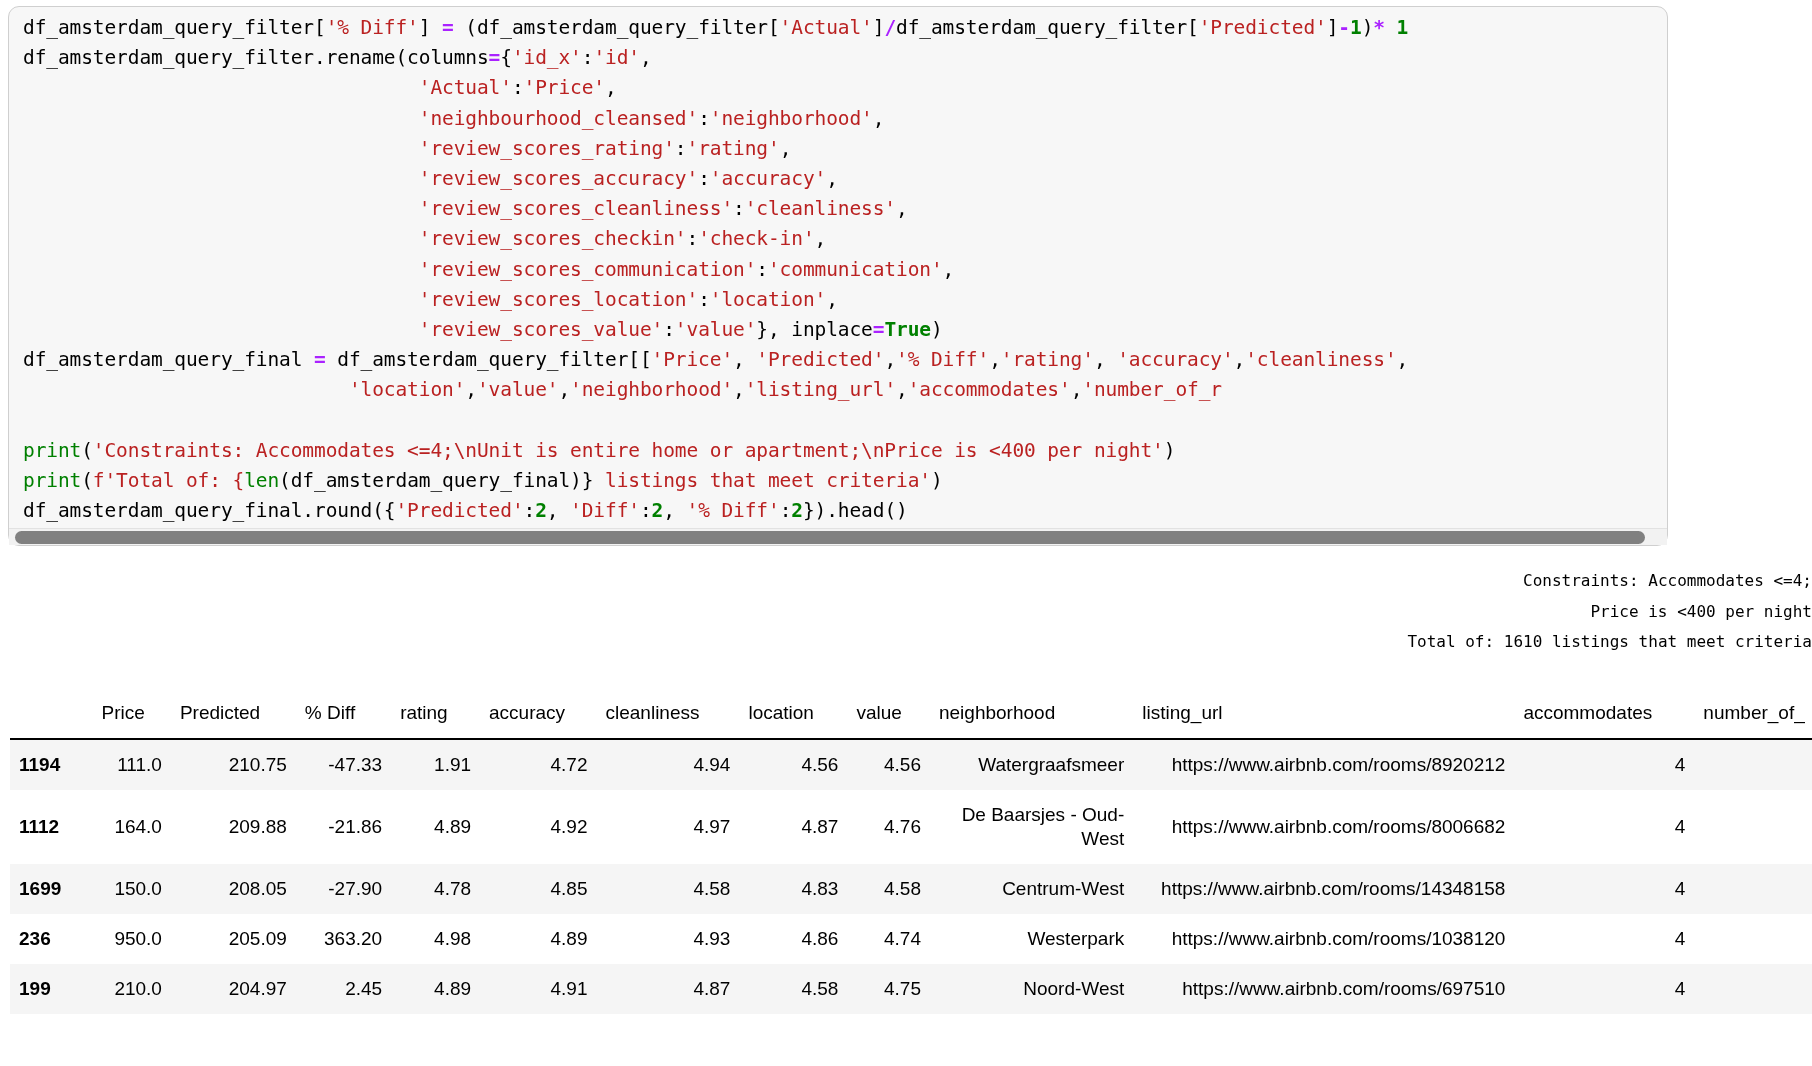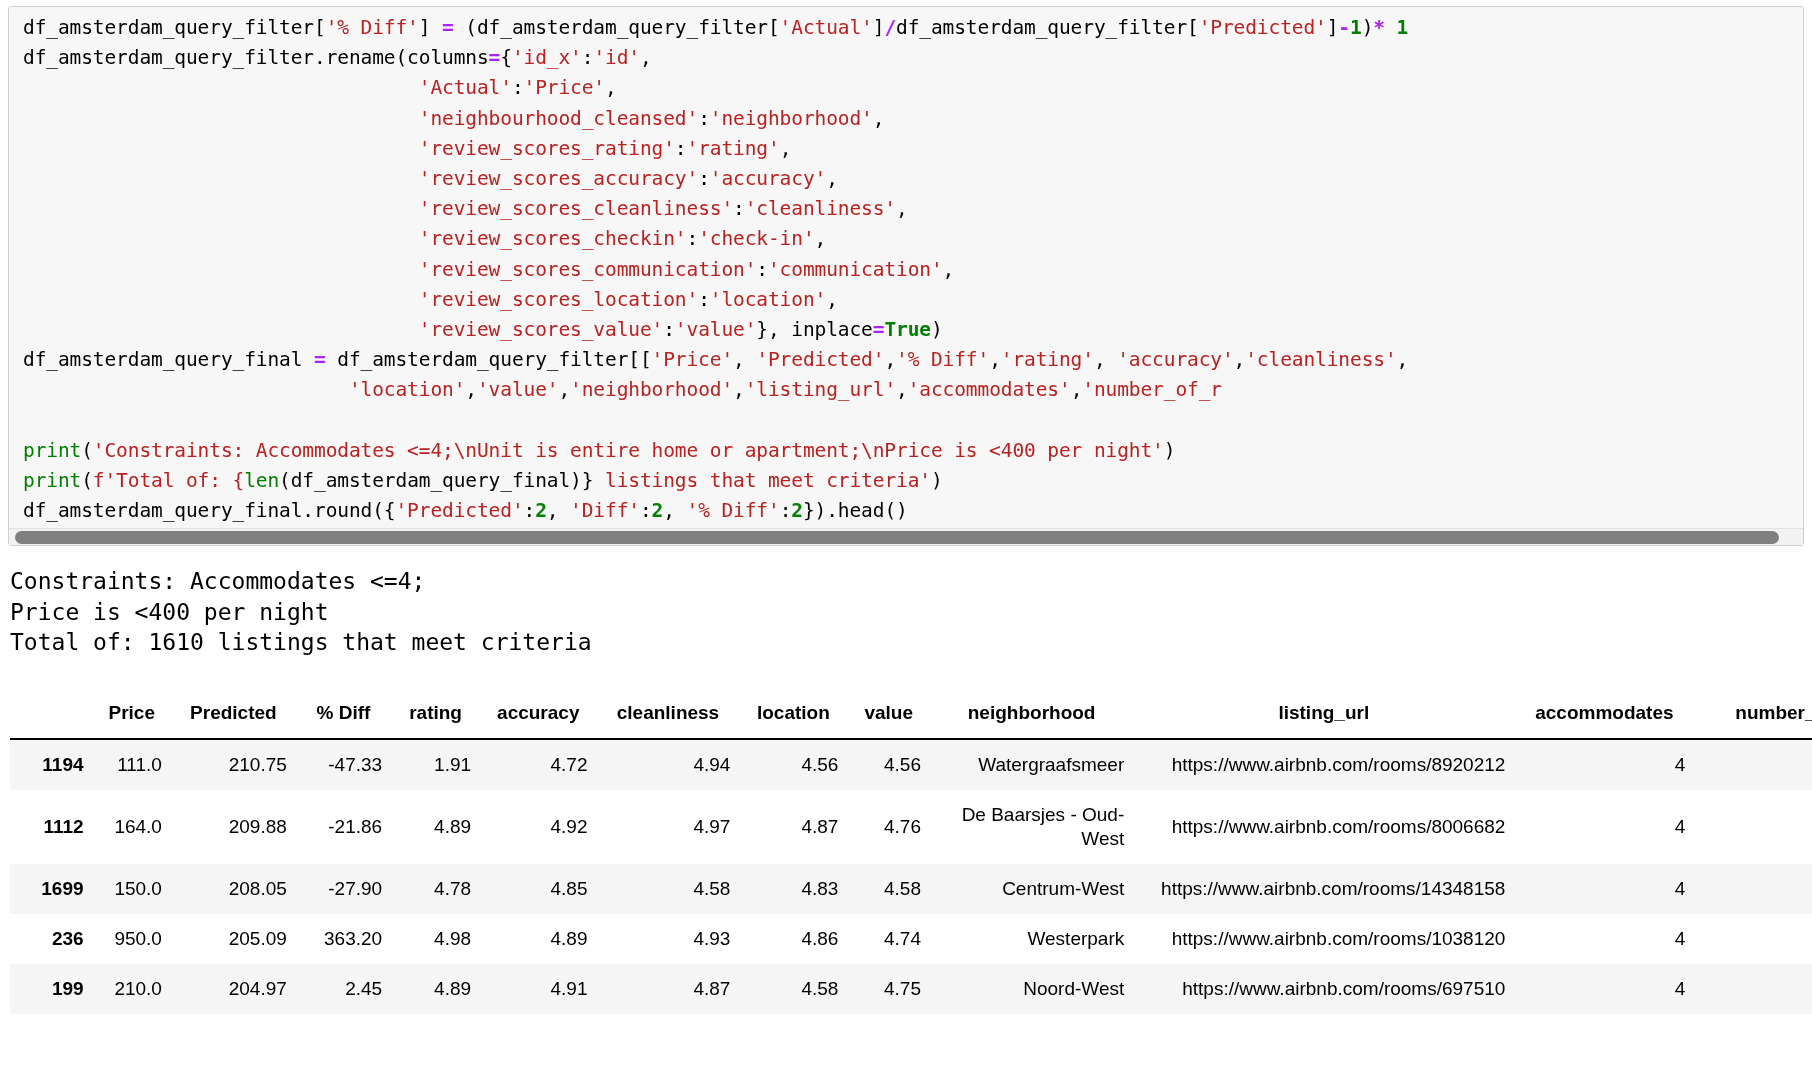--- a/index.html
+++ b/index.html
@@ -14,23 +14,23 @@
     font-family: "Liberation Sans", sans-serif;
     -webkit-font-smoothing: antialiased;
   }
 
   
   .code-cell {
     position: relative;
     margin: 6px 8px 0 8px;
     background: #f7f7f7;
     border: 1px solid #cfcfcf;
-    border-radius: 3px;
+    border-radius: 11px;
     box-sizing: border-box;
-    width: 1796px;
+    width: 1660px;
   }
   .code-scroll {
     overflow: hidden;
     padding: 6px 0 2px 0;
   }
   pre.code {
     margin: 0;
     padding: 0 0 0 14px;
     font-family: "DejaVu Sans Mono", "Liberation Mono", monospace;
     font-size: 19.5px;
@@ -58,61 +58,62 @@
     height: 13px;
     width: 99%;
     background: #808080;
     border-radius: 7px;
   }
 
   
   .stdout {
     margin: 20px 0 0 10px;
     font-family: "DejaVu Sans Mono", "Liberation Mono", monospace;
-    font-size: 23px;
+    font-size: 16px;
     line-height: 30.5px;
     color: #000000;
     white-space: pre;
+    text-align: right;
   }
 
   
   .df-wrap {
     margin: 38px 0 0 0;
     padding: 0 0 0 10px;
     overflow: hidden;
     width: 1812px;
     box-sizing: border-box;
   }
   table.dataframe {
     border-collapse: collapse;
     font-family: "Liberation Sans", sans-serif;
     font-size: 19px;
     color: #000000;
     table-layout: fixed;
     width: 1875px;
   }
   table.dataframe thead th {
-    font-weight: bold;
-    text-align: center;
+    font-weight: normal;
+    text-align: left;
     padding: 6px 9px 14px 9px;
     vertical-align: bottom;
     border-bottom: 2.5px solid #000000;
     white-space: nowrap;
   }
   table.dataframe tbody td,
   table.dataframe tbody th {
     text-align: right;
     padding: 13px 9px 13px 9px;
     vertical-align: middle;
     border: none;
     line-height: 24px;
   }
   table.dataframe tbody th {
     font-weight: bold;
-    text-align: right;
+    text-align: left;
     white-space: nowrap;
   }
   table.dataframe tbody tr:nth-child(odd) { background: #f5f5f5; }
   table.dataframe tbody tr:nth-child(even) { background: #ffffff; }
 
   .col-index        { width: 78px; }
   .col-price        { width: 74px; }
   .col-predicted    { width: 118px; }
   .col-pctdiff      { width: 90px; }
   .col-rating       { width: 84px; }

